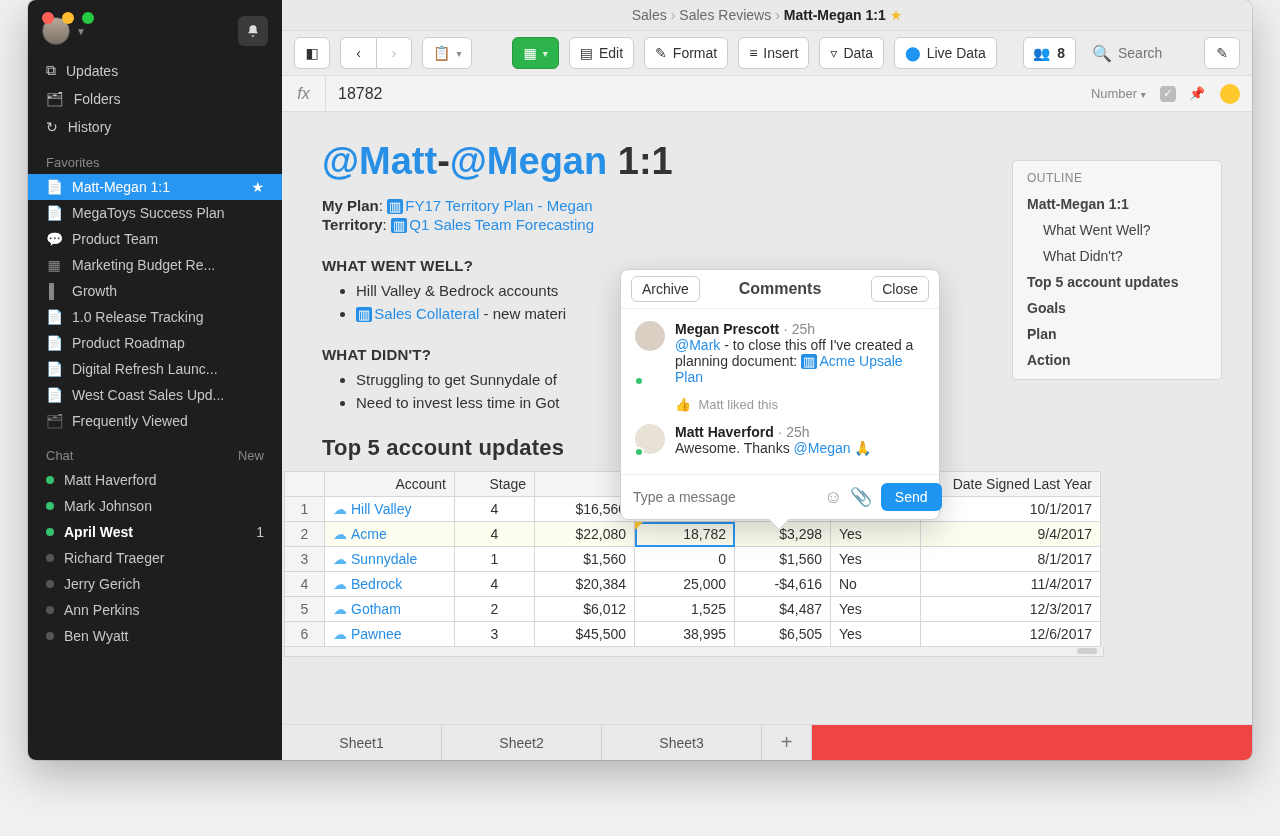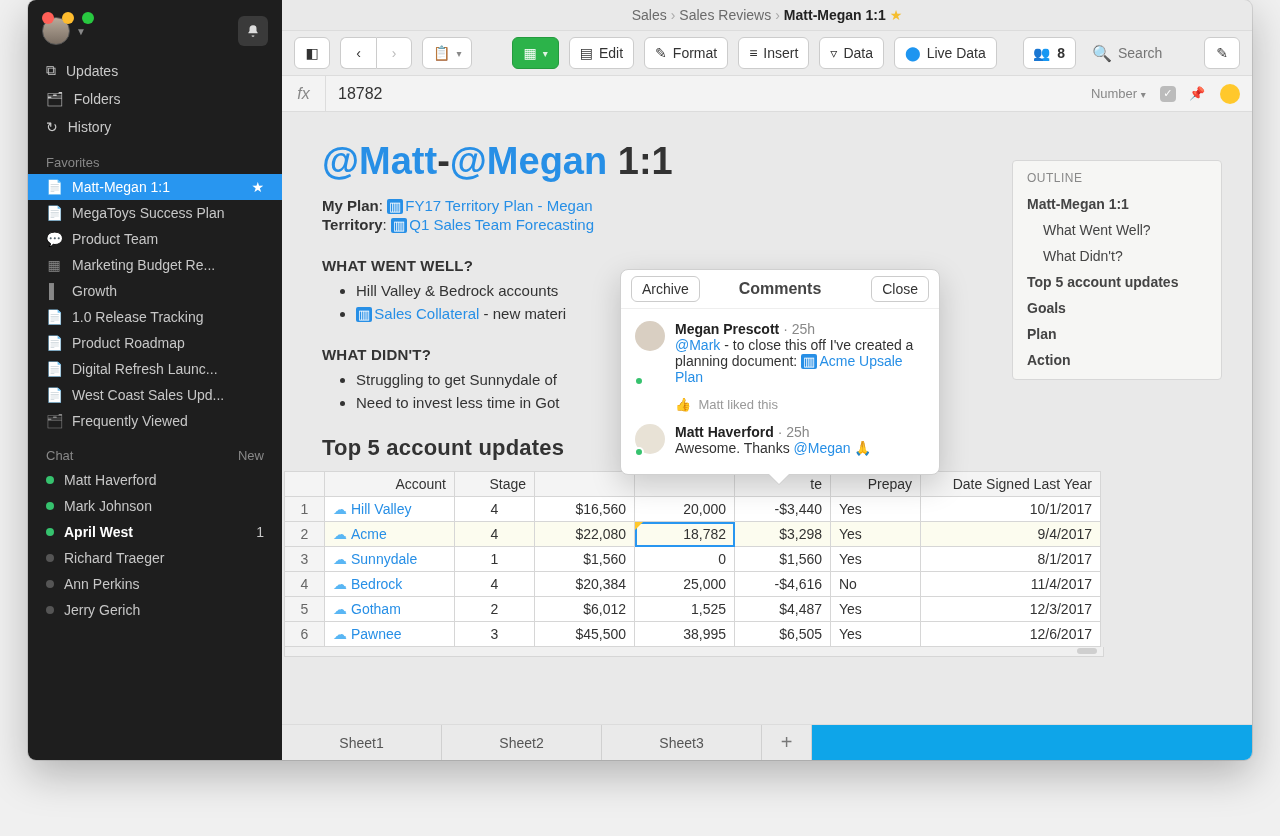--- a/index.html
+++ b/index.html
@@ -70,21 +70,21 @@
   table.sheet td.rn{background:#F4F4F4;text-align:center;color:#666;width:40px;}
   table.sheet td.num{text-align:right;font-variant-numeric:tabular-nums;}
   table.sheet td.acct{color:#278FE6;}
   table.sheet td.acct .cloud{color:#59B6F4;margin-right:4px;}
   tr.hl td{background:#FCFCEF;}
   td.selected{outline:2px solid #2896F0;outline-offset:-2px;position:relative;}
   td.selected::before{content:"";position:absolute;top:0;left:0;border-top:8px solid #FFC82C;border-right:8px solid transparent;}
   .scroll-handle{height:10px;background:#F0F0F0;border:1px solid #D6D6D6;border-top:none;display:flex;justify-content:flex-end;padding-right:6px;}
   .scroll-handle span{width:20px;height:6px;border-radius:3px;background:#cfcfcf;margin-top:1px;}
 
-  .tabs-bar{height:36px;border-top:1px solid #dcdcdc;display:flex;background:#0ea5e9;align-items:stretch;}
+  .tabs-bar{height:36px;border-top:1px solid #dcdcdc;display:flex;background:#ef4444;align-items:stretch;}
   .tab{width:160px;display:flex;align-items:center;justify-content:center;border-right:1px solid #d0d0d0;color:#555;font-size:14px;background:#EAEAEA;}
   .tab.plus{width:50px;font-size:20px;color:#777;}
 
   .outline { position:absolute; right:30px; top:160px; width:210px; border:1px solid #d7d7d7; background:#F6F6F4; border-radius:4px; padding:10px 0 6px; font-size:14px;}
   .outline .hdr{padding:0 14px 6px;color:#888;font-size:12px;letter-spacing:.5px;}
   .outline .row{padding:5px 14px;color:#444;}
   .outline .row.l1{font-weight:600;}
   .outline .row.l2{padding-left:30px;}
 
   
@@ -208,25 +208,29 @@
           <span class="dot on"></span>
           <span class="bold">April West</span>
           <span class="badge" style="margin-left:auto">1</span>
         </div>
         <div class="chat-item">
           <span class="dot "></span>
           <span class="">Richard Traeger</span>
         </div>
         <div class="chat-item">
           <span class="dot "></span>
+          <span class="">Jerry Gerich</span>
+        </div>
+        <div class="chat-item">
+          <span class="dot "></span>
           <span class="">Ann Perkins</span>
         </div>
         <div class="chat-item">
           <span class="dot "></span>
-          <span class="">Jerry Gerich</span>
+          <span class="">Ben Wyatt</span>
         </div>
       </div>
   </div>
 
   <div class="main">
     <div class="breadcrumb-bar">
       <span>Sales</span>
       <span class="sep">›</span>
       <span>Sales Reviews</span>
       <span class="sep">›</span>
@@ -432,15 +436,21 @@
     <div class="avw">
             <div class="cav b"></div>
             <div class="dot2"></div>
           </div>
     <div style="flex:1">
       <div class="cmeta"><span class="nm">Matt Haverford</span> · <span>25h</span></div>
       <div>Awesome. Thanks <span class="link">@Megan</span> 🙏</div>
     </div>
   </div>
       </div>
+    <div class="compose">
+      <input placeholder="Type a message" style="">
+      <span class="cicn">☺</span>
+      <span class="cicn">📎</span>
+      <button class="send">Send</button>
+    </div>
   </div>
 
 </div>
 
 </body></html>

